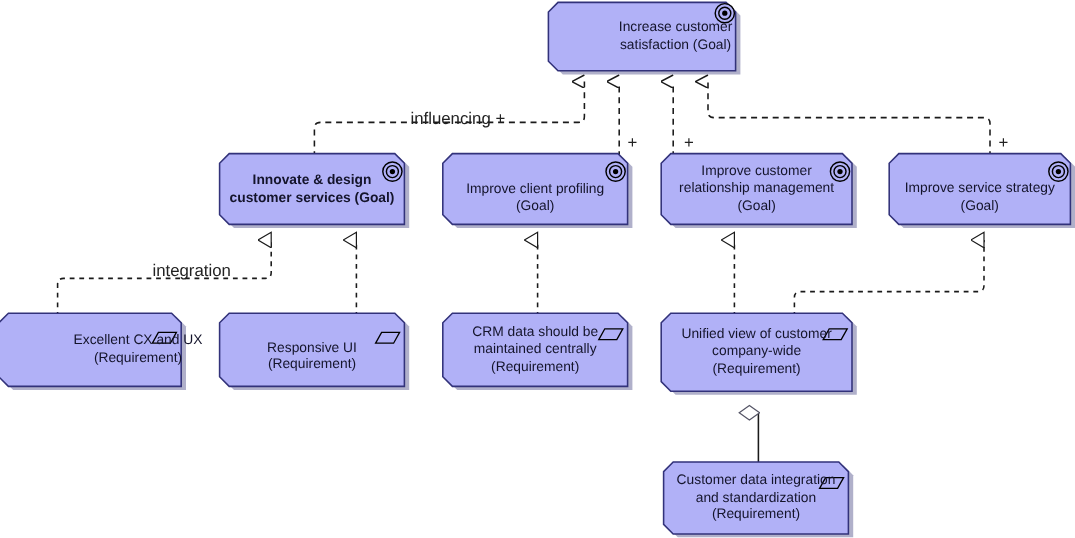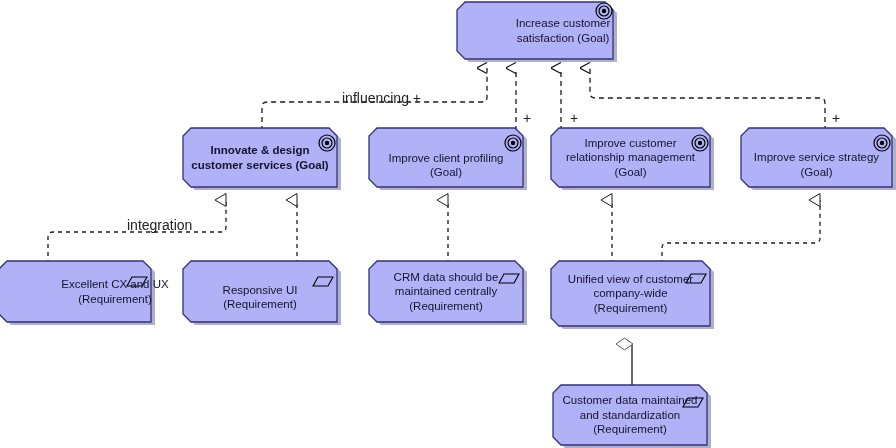--- a/index.html
+++ b/index.html
@@ -186,21 +186,21 @@
 (Requirement)</div>
 
 <div class="node-label" style="left:369px;top:261px;width:154px;height:61px;">CRM data should be
 maintained centrally
 (Requirement)</div>
 
 <div class="node-label" style="left:551px;top:261px;width:159px;height:65px;border-radius:28px;">Unified view of customer
 company-wide
 (Requirement)</div>
 
-<div class="node-label" style="left:553px;top:385px;width:154px;height:60px;">Customer data maintained
+<div class="node-label" style="left:553px;top:385px;width:154px;height:60px;">Customer data integration
 and standardization
 (Requirement)</div>
 
 <div class="edge-label" style="left:342px;top:92px;">influencing +</div>
 
 <div class="edge-label" style="left:523px;top:112px;">+</div>
 
 <div class="edge-label" style="left:570px;top:112px;">+</div>
 
 <div class="edge-label" style="left:832px;top:112px;">+</div>

